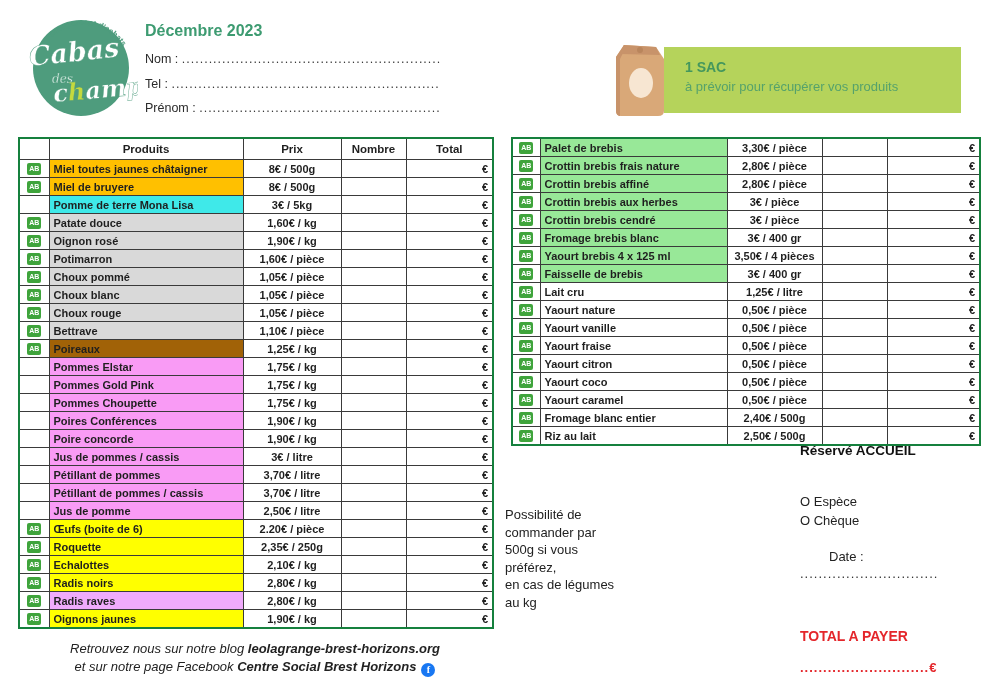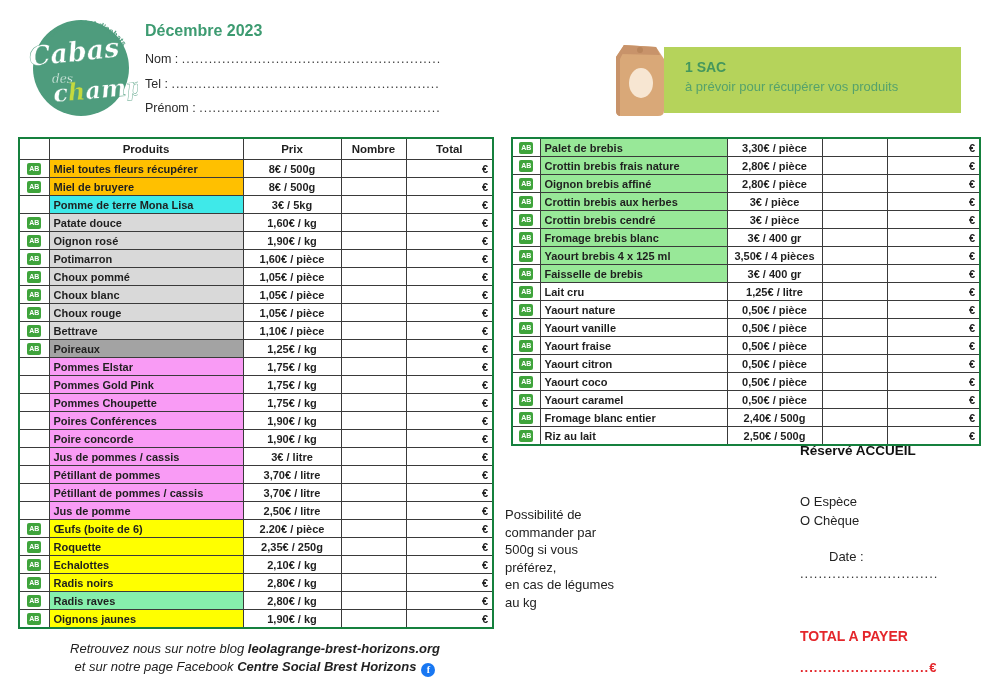--- a/index.html
+++ b/index.html
@@ -118,21 +118,21 @@
       <th></th>
       <th>Produits</th>
       <th>Prix</th>
       <th>Nombre</th>
       <th>Total</th>
     </tr>
   </thead>
   <tbody id="left-tbody">
       <tr>
         <td class="c-icon"><span class="ab" style="background: rgb(63, 164, 60);">AB</span></td>
-        <td class="c-prod" style="background: rgb(255, 192, 0);">Miel toutes fleurs récupérer</td>
+        <td class="c-prod" style="background: rgb(255, 192, 0);">Miel toutes jaunes châtaigner</td>
         <td class="c-prix">8€ / 500g</td>
         <td class="c-nombre"></td>
         <td class="c-total">€</td>
       </tr>
       <tr>
         <td class="c-icon"><span class="ab" style="background: rgb(63, 164, 60);">AB</span></td>
         <td class="c-prod" style="background: rgb(255, 192, 0);">Miel de bruyere</td>
         <td class="c-prix">8€ / 500g</td>
         <td class="c-nombre"></td>
         <td class="c-total">€</td>
@@ -188,21 +188,21 @@
       </tr>
       <tr>
         <td class="c-icon"><span class="ab" style="background: rgb(63, 164, 60);">AB</span></td>
         <td class="c-prod" style="background: rgb(217, 217, 217);">Bettrave</td>
         <td class="c-prix">1,10€ / pièce</td>
         <td class="c-nombre"></td>
         <td class="c-total">€</td>
       </tr>
       <tr>
         <td class="c-icon"><span class="ab" style="background: rgb(63, 164, 60);">AB</span></td>
-        <td class="c-prod" style="background: #a3a3a3;">Poireaux</td>
+        <td class="c-prod" style="background: #a16207;">Poireaux</td>
         <td class="c-prix">1,25€ / kg</td>
         <td class="c-nombre"></td>
         <td class="c-total">€</td>
       </tr>
       <tr>
         <td class="c-icon"></td>
         <td class="c-prod" style="background: rgb(249, 155, 245);">Pommes Elstar</td>
         <td class="c-prix">1,75€ / kg</td>
         <td class="c-nombre"></td>
         <td class="c-total">€</td>
@@ -286,21 +286,21 @@
       </tr>
       <tr>
         <td class="c-icon"><span class="ab" style="background: rgb(63, 164, 60);">AB</span></td>
         <td class="c-prod" style="background: rgb(255, 255, 0);">Radis noirs</td>
         <td class="c-prix">2,80€ / kg</td>
         <td class="c-nombre"></td>
         <td class="c-total">€</td>
       </tr>
       <tr>
         <td class="c-icon"><span class="ab" style="background: rgb(63, 164, 60);">AB</span></td>
-        <td class="c-prod" style="background: #86efac;">Radis raves</td>
+        <td class="c-prod" style="background: #f0abfc;">Radis raves</td>
         <td class="c-prix">2,80€ / kg</td>
         <td class="c-nombre"></td>
         <td class="c-total">€</td>
       </tr>
       <tr>
         <td class="c-icon"><span class="ab" style="background: rgb(63, 164, 60);">AB</span></td>
         <td class="c-prod" style="background: rgb(255, 255, 0);">Oignons jaunes</td>
         <td class="c-prix">1,90€ / kg</td>
         <td class="c-nombre"></td>
         <td class="c-total">€</td>
@@ -326,21 +326,21 @@
       </tr>
       <tr>
         <td class="c-icon"><span class="ab" style="background: rgb(63, 164, 60);">AB</span></td>
         <td class="c-prod" style="background: rgb(152, 232, 152);">Crottin brebis frais nature</td>
         <td class="c-prix">2,80€ / pièce</td>
         <td class="c-nombre"></td>
         <td class="c-total">€</td>
       </tr>
       <tr>
         <td class="c-icon"><span class="ab" style="background: rgb(63, 164, 60);">AB</span></td>
-        <td class="c-prod" style="background: rgb(152, 232, 152);">Oignon brebis affiné</td>
+        <td class="c-prod" style="background: rgb(152, 232, 152);">Crottin brebis affiné</td>
         <td class="c-prix">2,80€ / pièce</td>
         <td class="c-nombre"></td>
         <td class="c-total">€</td>
       </tr>
       <tr>
         <td class="c-icon"><span class="ab" style="background: rgb(63, 164, 60);">AB</span></td>
         <td class="c-prod" style="background: rgb(152, 232, 152);">Crottin brebis aux herbes</td>
         <td class="c-prix">3€ / pièce</td>
         <td class="c-nombre"></td>
         <td class="c-total">€</td>

